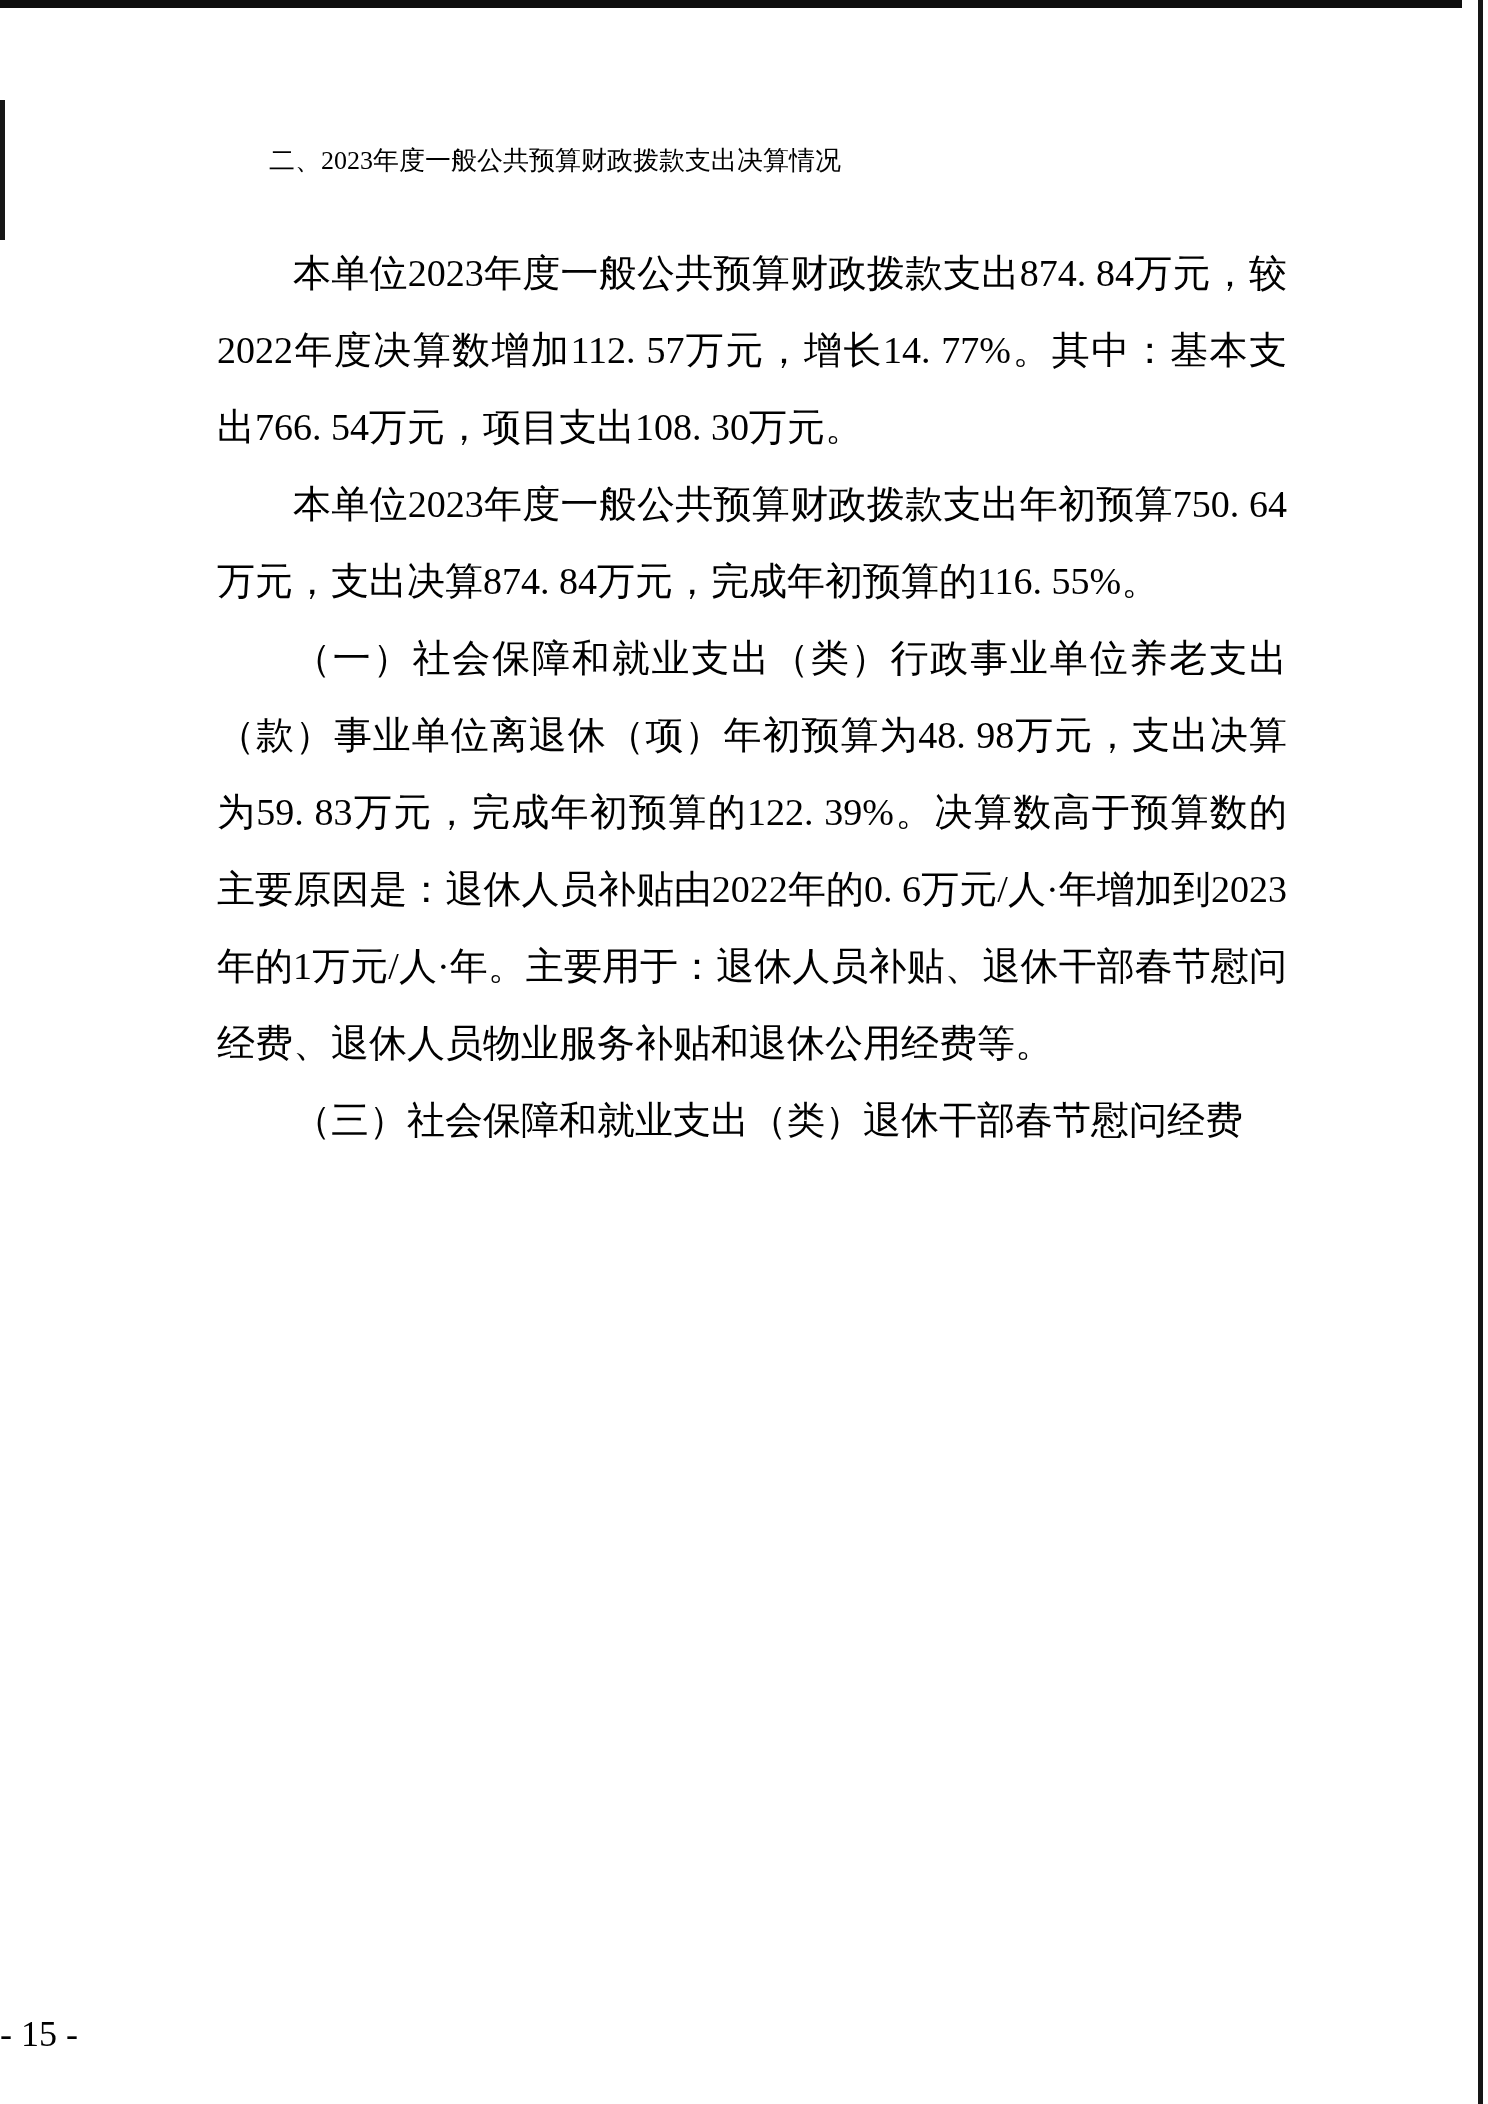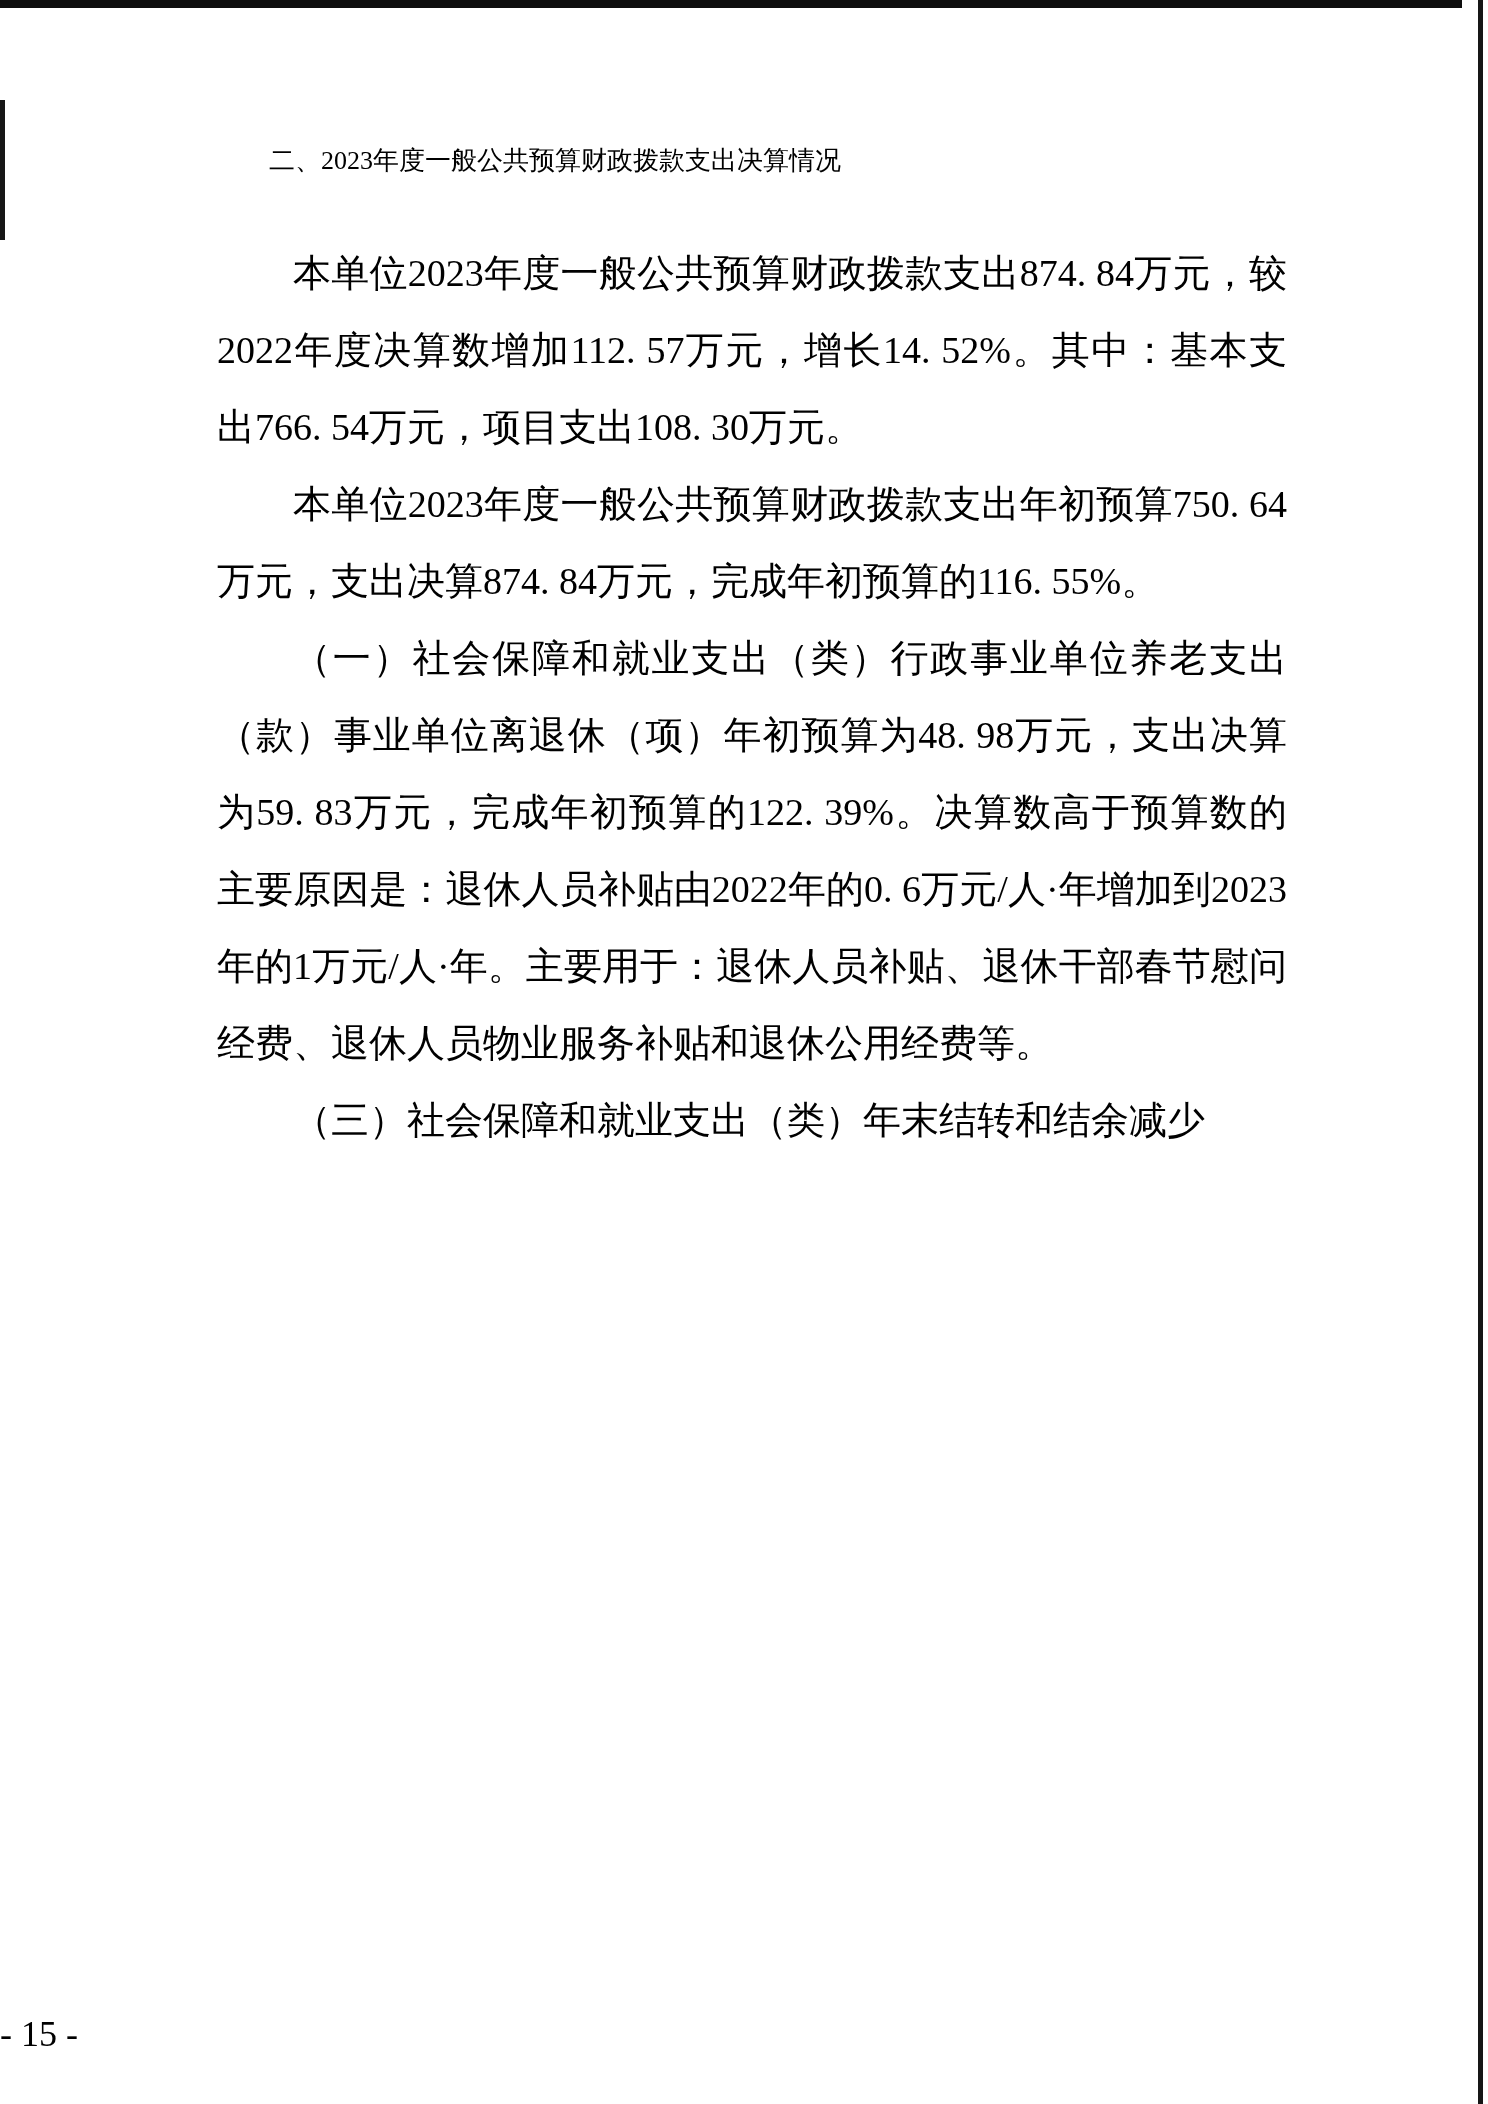--- a/index.html
+++ b/index.html
@@ -72,26 +72,26 @@
 <body>
 
 <div class="scan-top-bar"></div>
 <div class="scan-right-line"></div>
 <div class="scan-left-streak"></div>
 
 <main class="doc-body">
 
   <h2 class="heading">二、2023年度一般公共预算财政拨款支出决算情况</h2>
 
-  <p class="para">本单位2023年度一般公共预算财政拨款支出874. 84万元，较2022年度决算数增加112. 57万元，增长14. 52%。其中：基本支出766. 54万元，项目支出108. 30万元。</p>
+  <p class="para">本单位2023年度一般公共预算财政拨款支出874. 84万元，较2022年度决算数增加112. 57万元，增长14. 77%。其中：基本支出766. 54万元，项目支出108. 30万元。</p>
 
   <p class="para">本单位2023年度一般公共预算财政拨款支出年初预算750. 64万元，支出决算874. 84万元，完成年初预算的116. 55%。</p>
 
 
   <p class="para">（一）社会保障和就业支出（类）行政事业单位养老支出（款）事业单位离退休（项）年初预算为48. 98万元，支出决算为59. 83万元，完成年初预算的122. 39%。决算数高于预算数的主要原因是：退休人员补贴由2022年的0. 6万元/人·年增加到2023年的1万元/人·年。主要用于：退休人员补贴、退休干部春节慰问经费、退休人员物业服务补贴和退休公用经费等。</p>
 
 
-  <p class="para">（三）社会保障和就业支出（类）年末结转和结余减少</p>
+  <p class="para">（三）社会保障和就业支出（类）退休干部春节慰问经费</p>
 </main>
 
 <footer class="page-footer">
   <span>- 15 -</span>
 </footer>
 
 </body></html>

